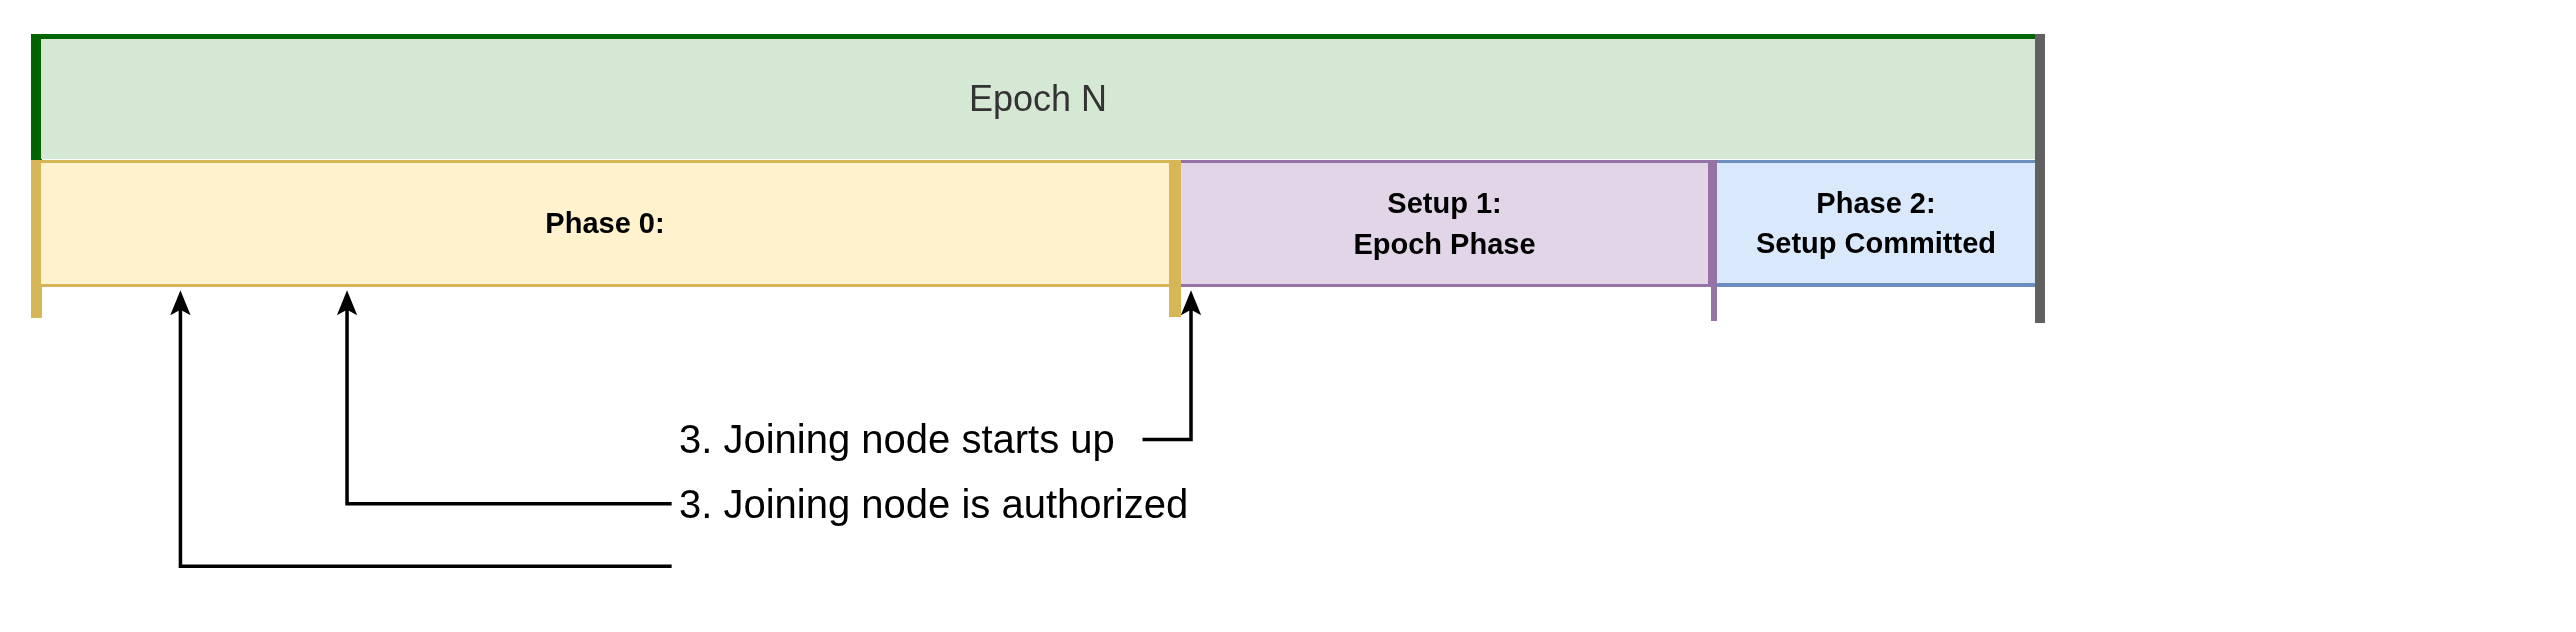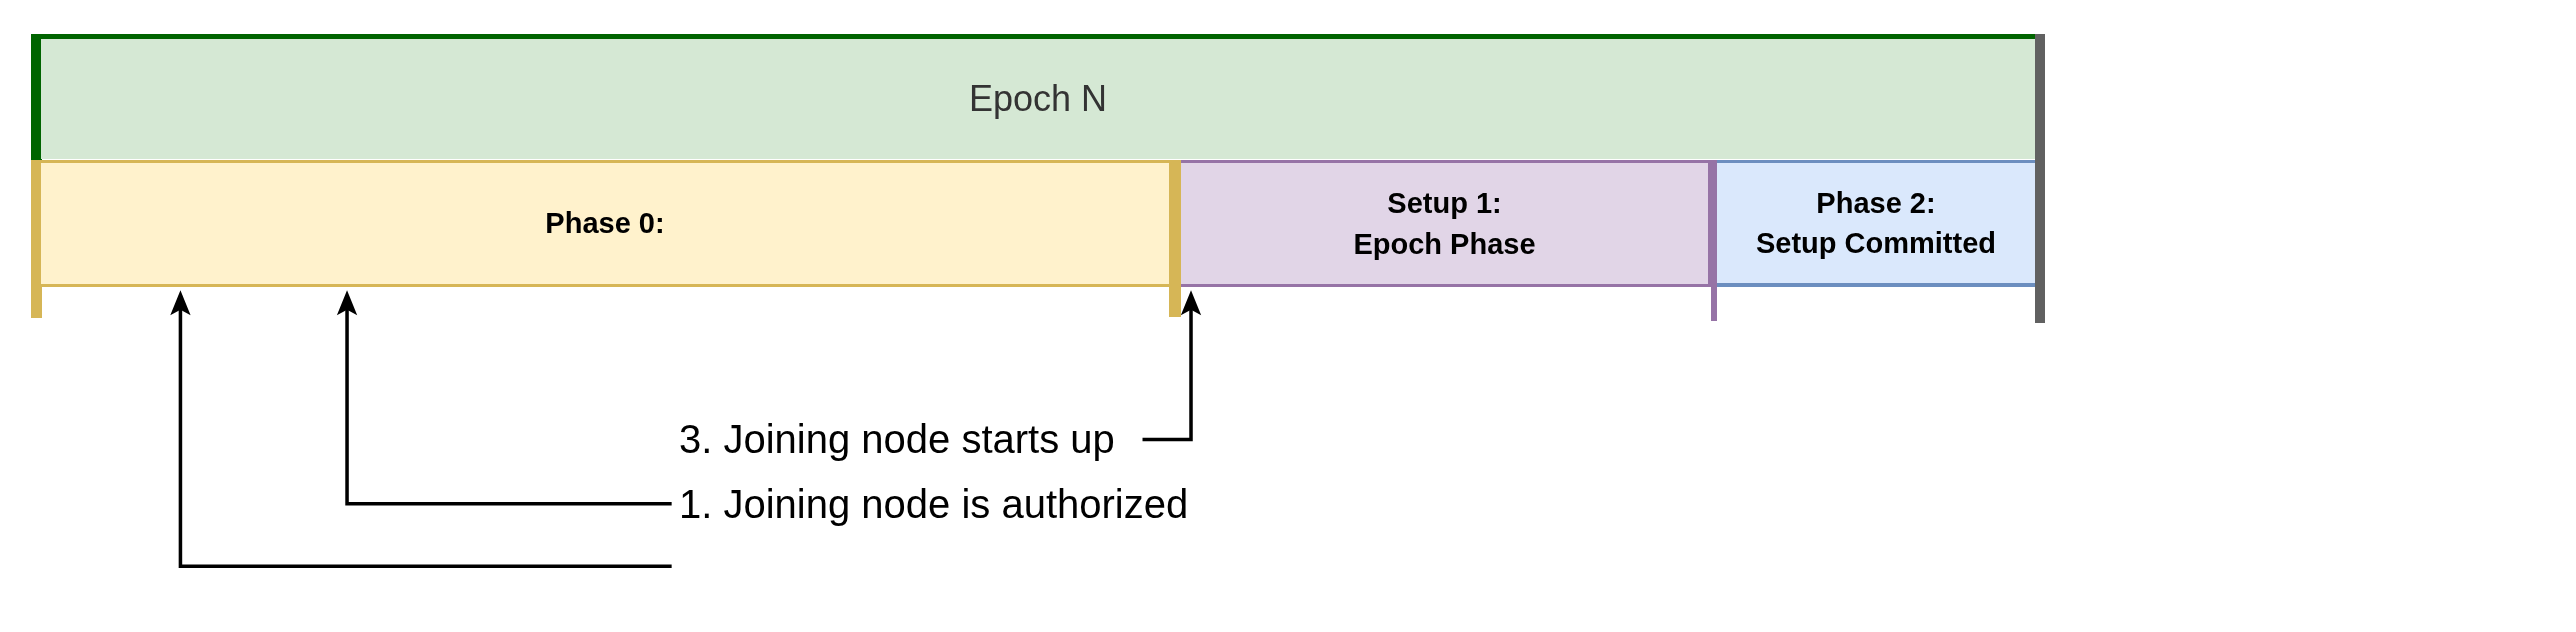--- a/index.html
+++ b/index.html
@@ -145,16 +145,16 @@
       <marker id="arrowhead" markerUnits="userSpaceOnUse" markerWidth="36" markerHeight="30" refX="28" refY="15" orient="auto">
         <path d="M35,15 L3,2 L10,15 L3,28 Z"></path>
       </marker>
     </defs>
     <path d="M 858 724 H 230 V 378" marker-end="url(#arrowhead)"></path>
     <path d="M 858 644 H 443 V 378" marker-end="url(#arrowhead)"></path>
     <path d="M 1460 562 H 1522 V 378" marker-end="url(#arrowhead)"></path>
   </svg>
 
   <div id="annotation-3" class="annotation">3. Joining node starts up</div>
-  <div id="annotation-2" class="annotation">1. Joining node is authorized</div>
+  <div id="annotation-2" class="annotation">3. Joining node is authorized</div>
 
 </div>
 
 
 </body></html>

